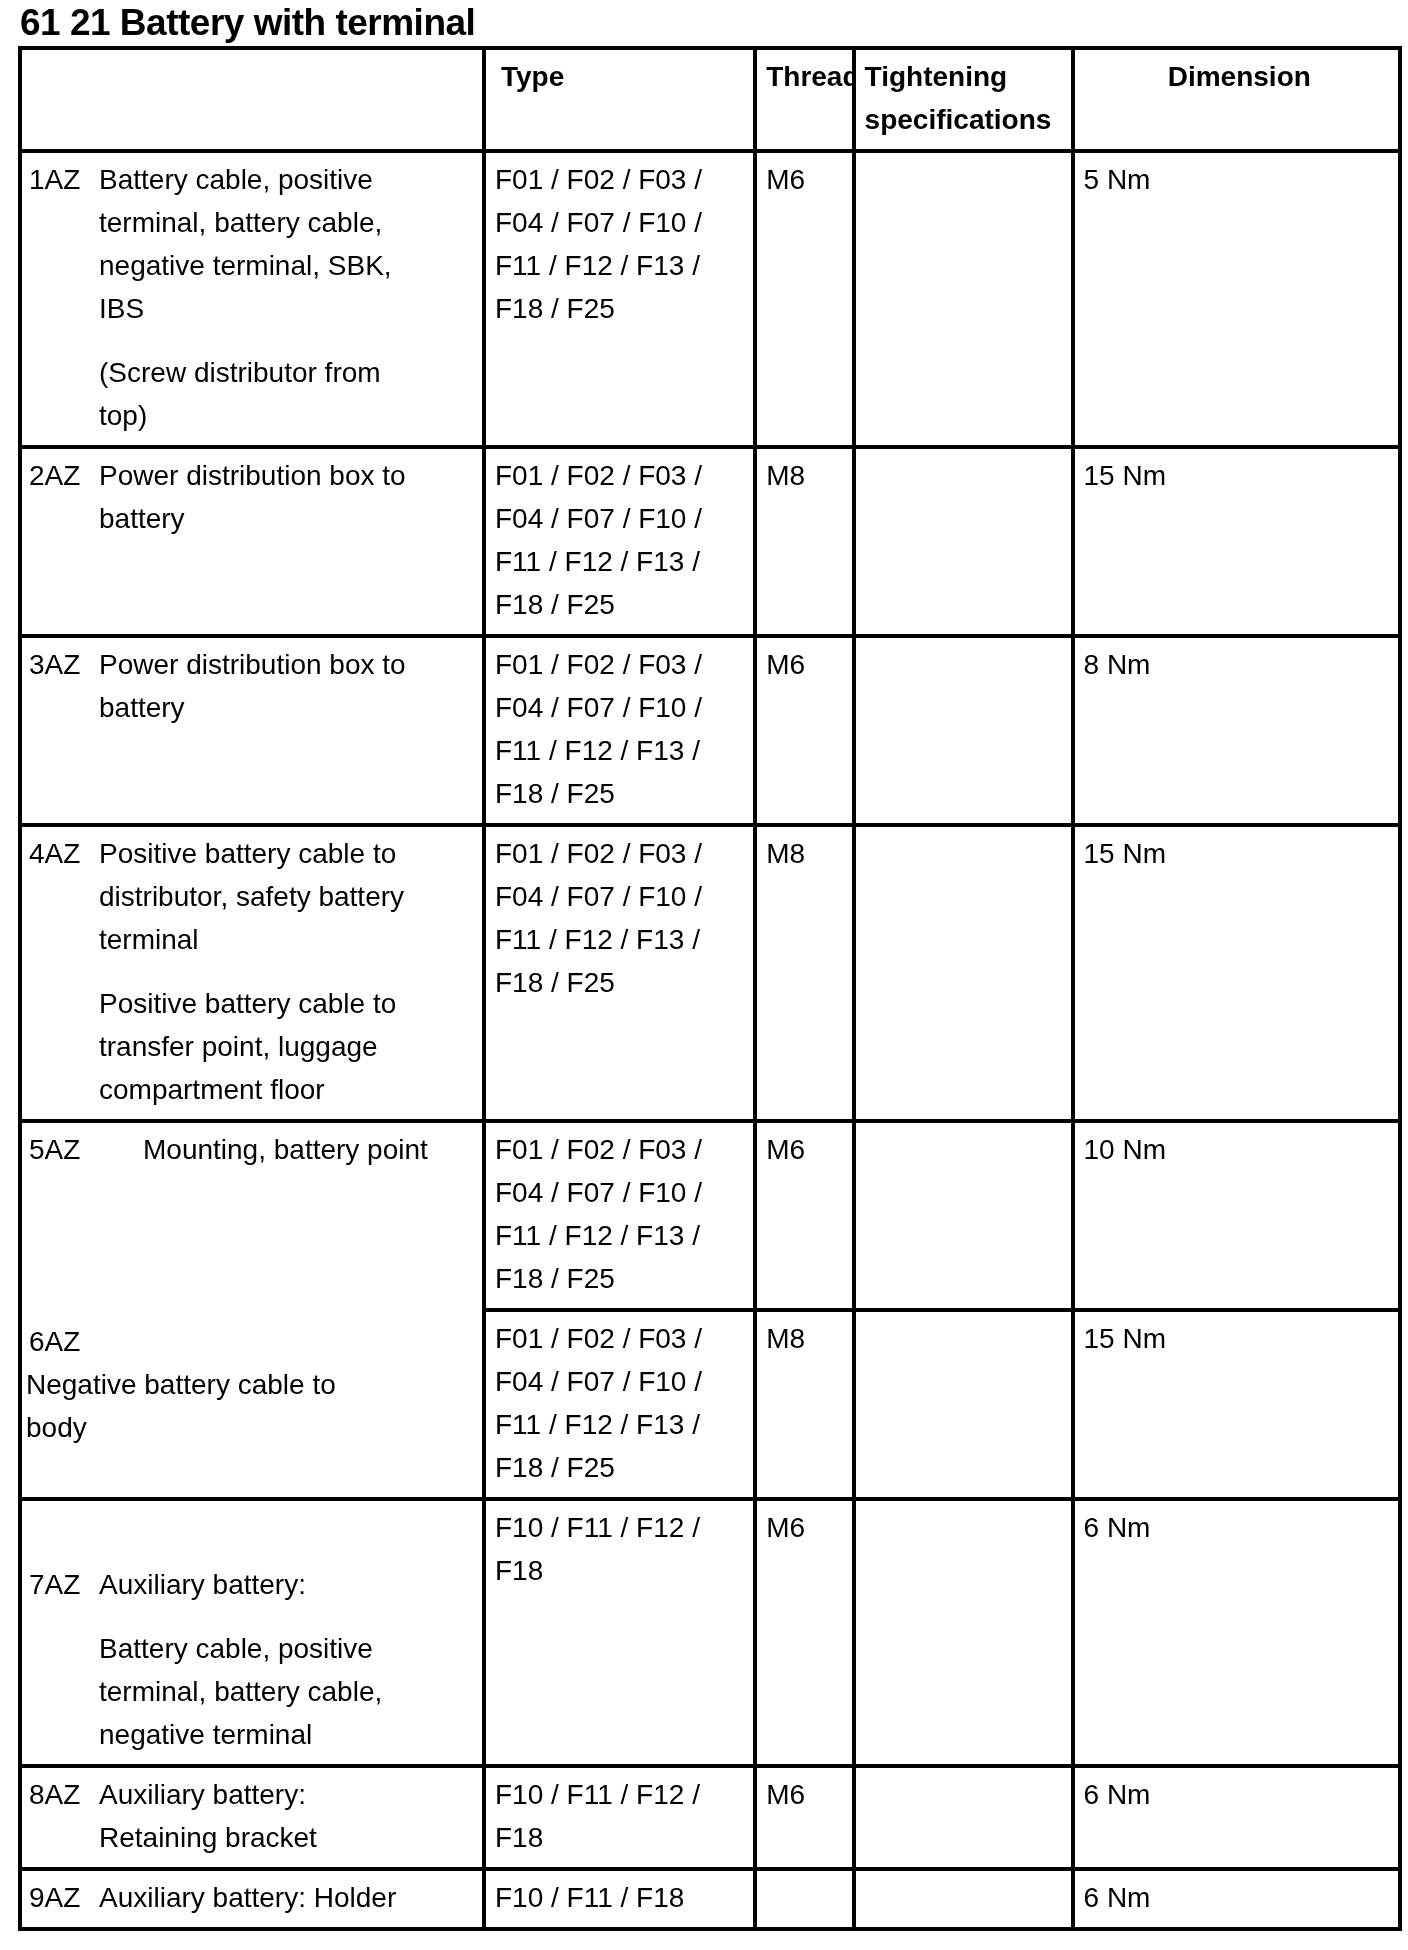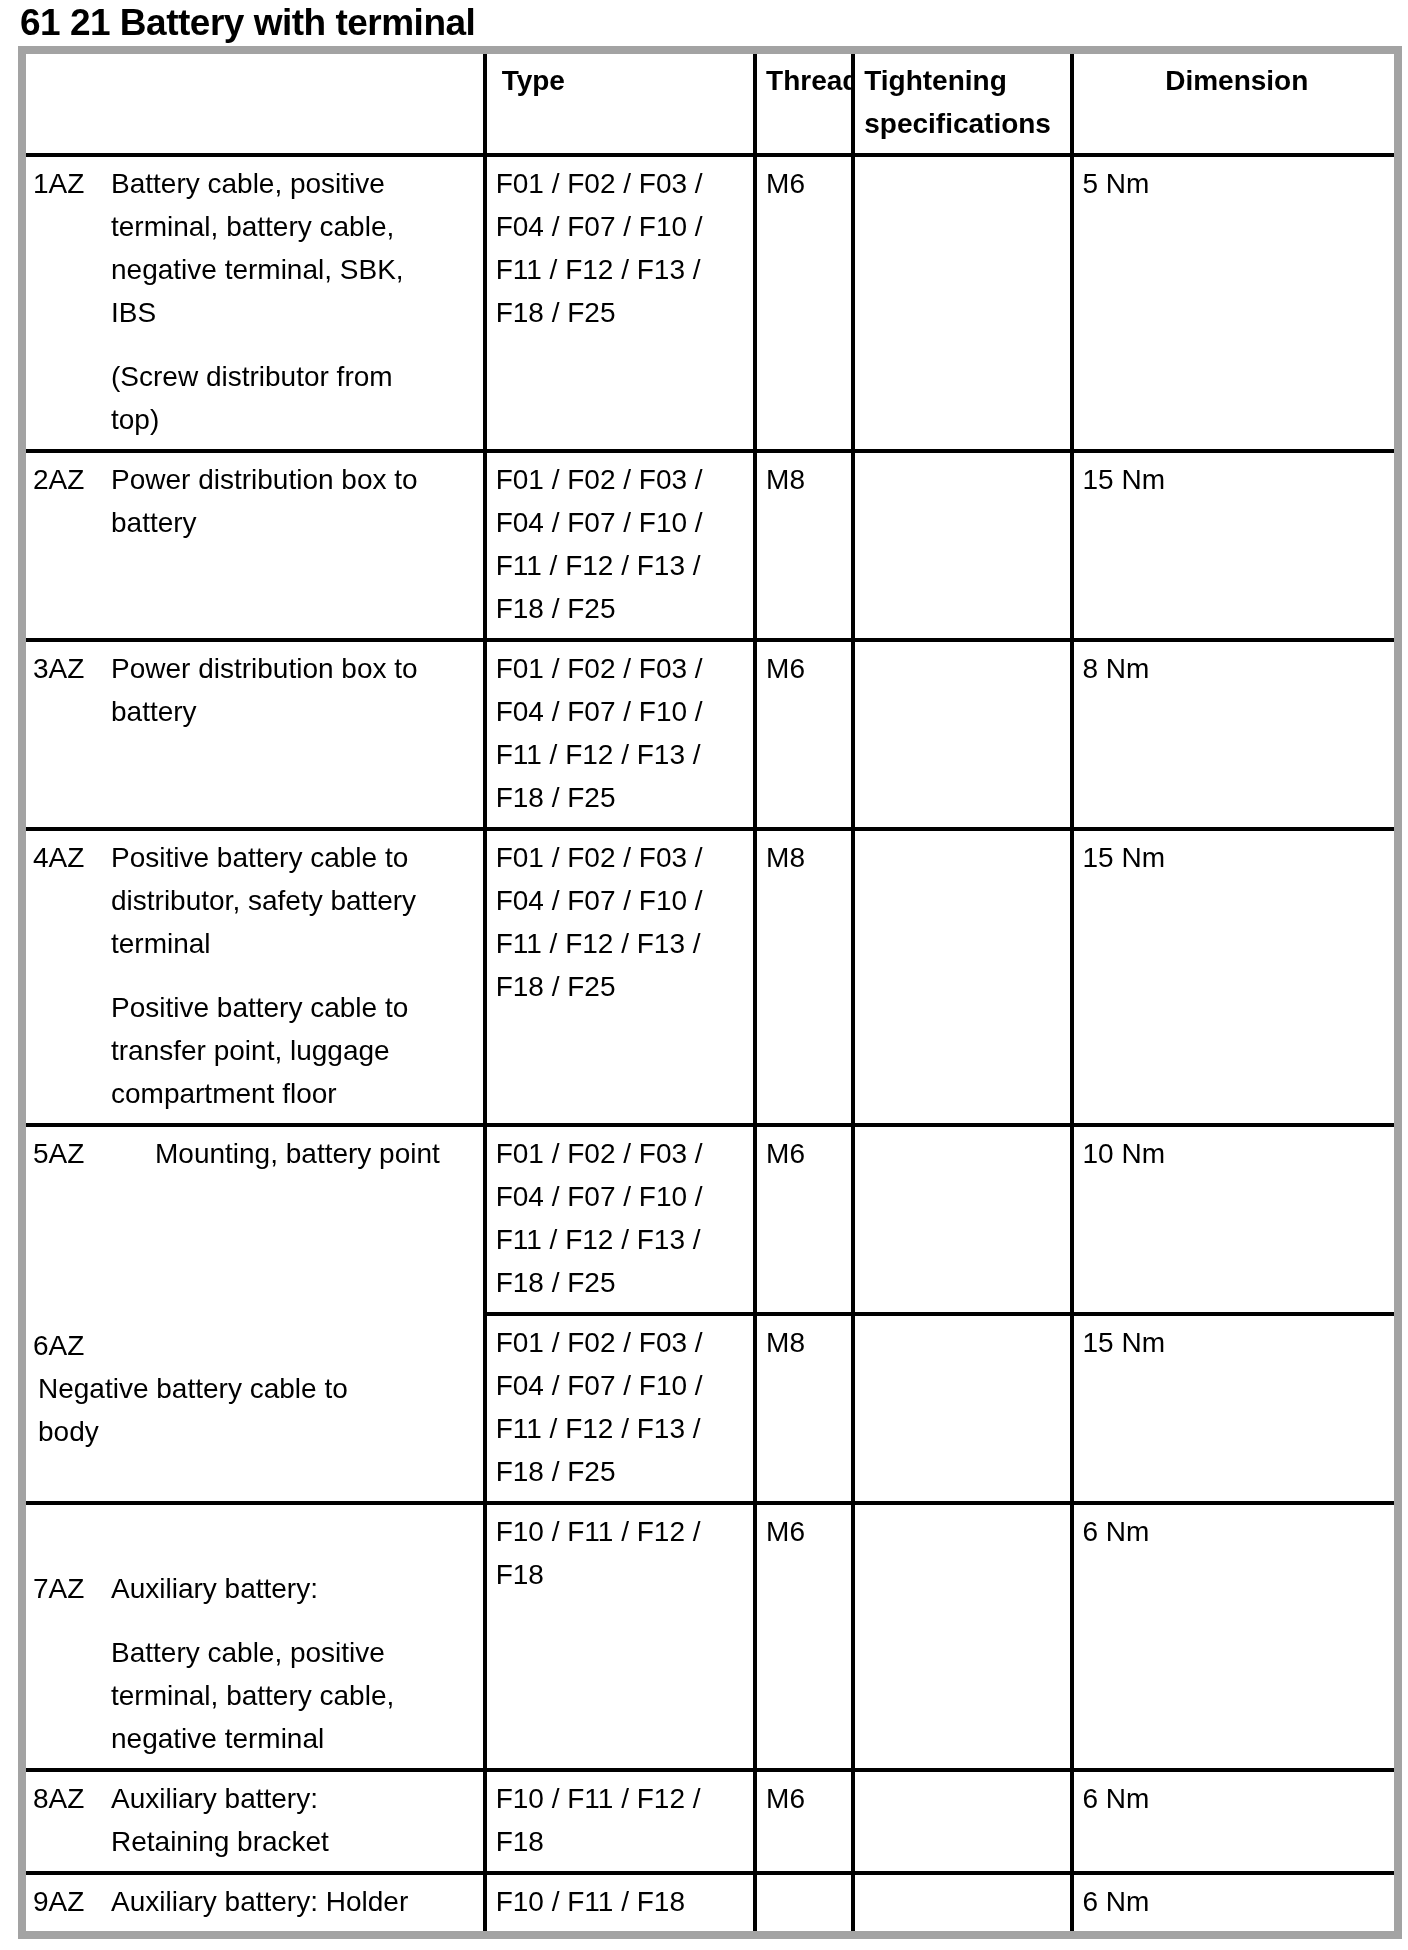--- a/index.html
+++ b/index.html
@@ -13,21 +13,21 @@
     font-size:37px; font-weight:bold;
     margin:6px 0 6px 20px;
     letter-spacing:-0.5px;
     line-height:34px;
   }
   table.spec-table {
     border-collapse:collapse;
     table-layout:fixed;
     margin-left:18px;
     width:1384px;
-    border:8px solid #a3a3a3;
+    border:4px solid #a3a3a3;
   }
   col.c-desc  { width:462px; }
   col.c-type  { width:270px; }
   col.c-thread{ width:98px;  }
   col.c-tight { width:218px; }
   col.c-dim   { width:326px; }
   th, td {
     border:4px solid #000;
     vertical-align:top;
     font-size:28px;
@@ -42,21 +42,21 @@
   th.thread-head { padding-left:9px; padding-right:2px; }
 
   td.desc-cell { padding:5px 6px 8px 0; white-space:normal; }
   .desc-block { display:flex; }
   .row-id {
     flex:none; width:73px;
     padding-left:7px;
     box-sizing:border-box;
   }
   .desc-text { flex:1; padding-right:6px; }
-  .desc-text p { margin:0 0 21px 12px; white-space:pre-line; }
+  .desc-text p { margin:0 0 21px 4px; white-space:pre-line; }
   .desc-text p:last-child { margin-bottom:0; }
 
   
   .merge-first  { min-height:178px;gap:44px; }
   .merge-follow { margin-top:14px;flex-direction:column; }
 
   
   .row-7AZ td.desc-cell { padding-top:62px; }
 </style>
 </head>

